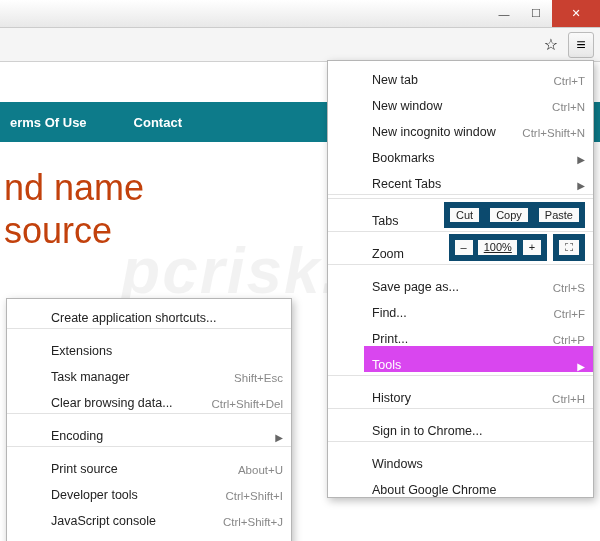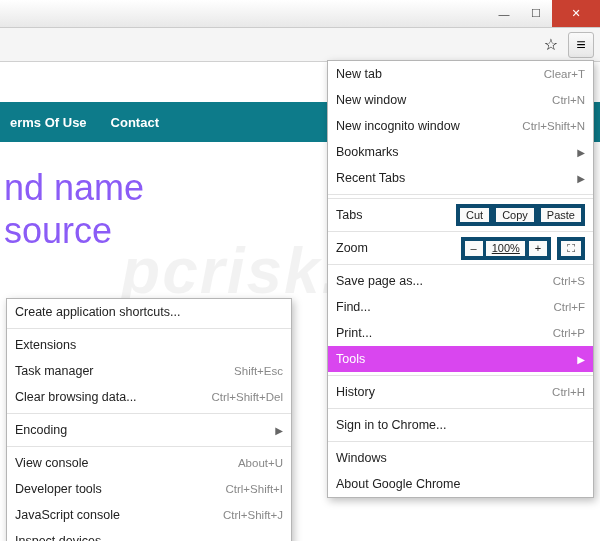--- a/index.html
+++ b/index.html
@@ -8,35 +8,35 @@
 .titlebar { height: 28px; background: linear-gradient(#fff, #e8e8e8); display: flex; justify-content: flex-end; align-items: stretch; border-bottom: 1px solid #ccc; }
 .titlebar .btn { width: 32px; display: flex; align-items: center; justify-content: center; font-size: 11px; }
 .titlebar .close { background: #c94030; color: #fff; width: 48px; }
 .titlebar .min, .titlebar .max { color: #444; }
 
 .toolbar { height: 34px; background: #f5f5f5; border-bottom: 1px solid #d0d0d0; display: flex; justify-content: flex-end; align-items: center; padding-right: 6px; gap: 4px; }
 .star, .hamburger { width: 26px; height: 26px; display: flex; align-items: center; justify-content: center; border: 1px solid transparent; border-radius: 3px; }
 .hamburger { border: 1px solid #bbb; background: linear-gradient(#fafafa,#e8e8e8); }
 
 .page { position: absolute; left: 0; top: 62px; right: 0; bottom: 0; background: #fff; }
-.nav { background: #0d7b8a; color: #fff; height: 40px; display: flex; align-items: center; gap: 24px; padding-left: 10px; font-size: 13px; font-weight: bold; margin-top: 40px; }
-.hero { color: #8b5cf6; font-family: Georgia, serif; font-size: 36px; padding: 24px 0 0 4px; line-height: 1.2; }
+.nav { background: #0d7b8a; color: #fff; height: 40px; display: flex; align-items: center; gap: 47px; padding-left: 10px; font-size: 13px; font-weight: bold; margin-top: 40px; }
+.hero { color: #c2410c; font-family: Georgia, serif; font-size: 36px; padding: 24px 0 0 4px; line-height: 1.2; }
 
 .menu { position: absolute; background: #fff; border: 1px solid #b5b5b5; box-shadow: 2px 3px 8px rgba(0,0,0,.25); font-size: 12.5px; }
 .main-menu { right: 6px; top: 60px; width: 267px; }
 .sub-menu { left: 6px; top: 298px; width: 286px; }
-.row { display: flex; align-items: center; height: 26px; padding: 0 8px; color: #222; justify-content: space-between; }
+.row { display: flex; align-items: flex-end; height: 26px; padding: 0 8px; color: #222; justify-content: space-between; margin-left: 36px; }
 .row .shortcut { color: #888; font-size: 11.5px; }
 .row.hl { background: #d946ef; color: #fff; }
 .row .chev { color: #666; font-size: 10px; }
 .row.hl .chev { color: #fff; }
 .sep { height: 1px; background: #e2e2e2; margin: 3px 0; }
 
 .edit-controls, .zoom-controls { display: flex; gap: 0; }
-.edit-controls span, .zoom-controls span { border: 4px solid #0c4a6e; padding: 1px 6px; font-size: 11px; background: #fafafa; margin-left: -1px; }
+.edit-controls span, .zoom-controls span { border: 6px solid #0c4a6e; padding: 1px 6px; font-size: 11px; background: #fafafa; margin-left: -1px; }
 .zoom-controls .val { border-left: none; border-right: none; text-decoration: underline; }
 .zoom-controls .full { margin-left: 6px; }
 
 .watermark { position: absolute; top: 50%; left: 50%; transform: translate(-50%,-50%); font-size: 64px; color: rgba(0,0,0,.05); font-weight: bold; letter-spacing: 2px; pointer-events: none; font-style: italic; white-space: nowrap; }
 </style>
 </head>
 <body>
 
 <div class="titlebar">
   <div class="btn min">—</div>
@@ -58,21 +58,21 @@
     <div>nd name</div>
     <div>source</div>
   </div>
 </div>
 
 <div class="watermark">pcrisk.com</div>
 
 <div class="menu main-menu">
   <div class="row">
       <span>New tab</span>
-      <span class="shortcut">Clear+T</span>
+      <span class="shortcut">Ctrl+T</span>
     </div>
   <div class="row">
       <span>New window</span>
       <span class="shortcut">Ctrl+N</span>
     </div>
   <div class="row">
       <span>New incognito window</span>
       <span class="shortcut">Ctrl+Shift+N</span>
     </div>
   <div class="row">
@@ -155,21 +155,21 @@
       <span>Clear browsing data...</span>
       <span class="shortcut">Ctrl+Shift+Del</span>
     </div>
   <div class="sep"></div>
   <div class="row">
       <span>Encoding</span>
       <span class="chev">▶</span>
     </div>
   <div class="sep"></div>
   <div class="row">
-      <span>View console</span>
+      <span>Print source</span>
       <span class="shortcut">About+U</span>
     </div>
   <div class="row">
       <span>Developer tools</span>
       <span class="shortcut">Ctrl+Shift+I</span>
     </div>
   <div class="row">
       <span>JavaScript console</span>
       <span class="shortcut">Ctrl+Shift+J</span>
     </div>

